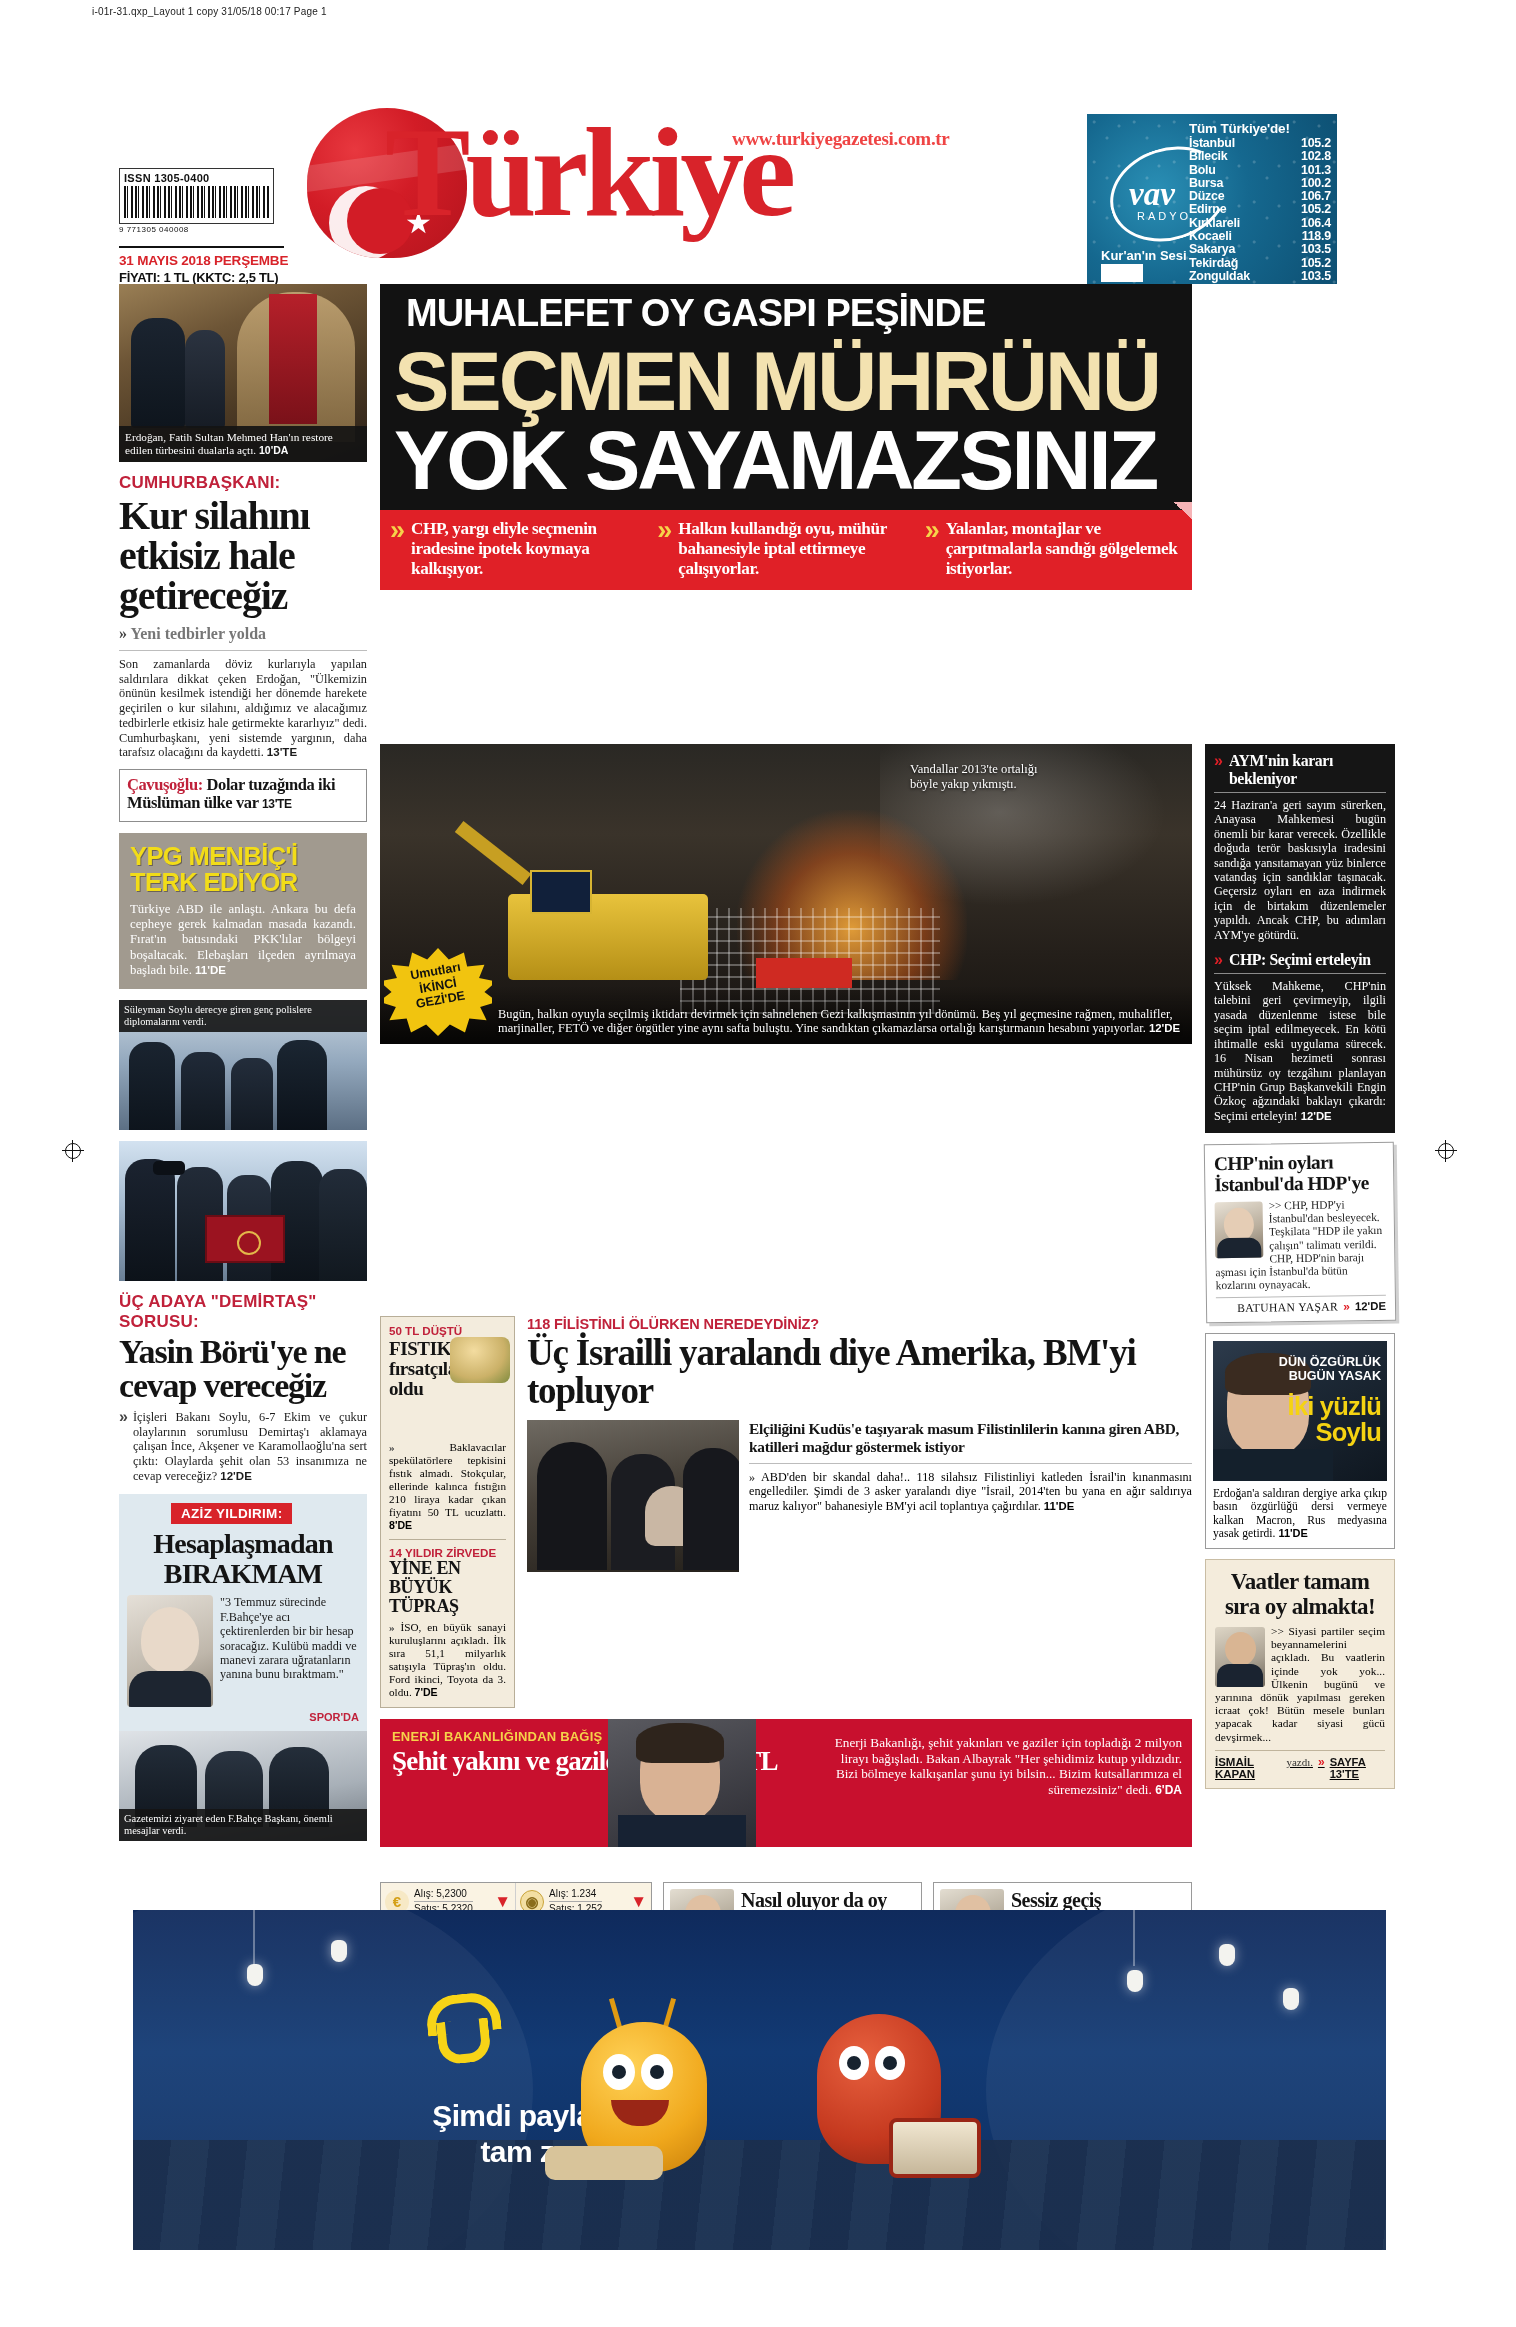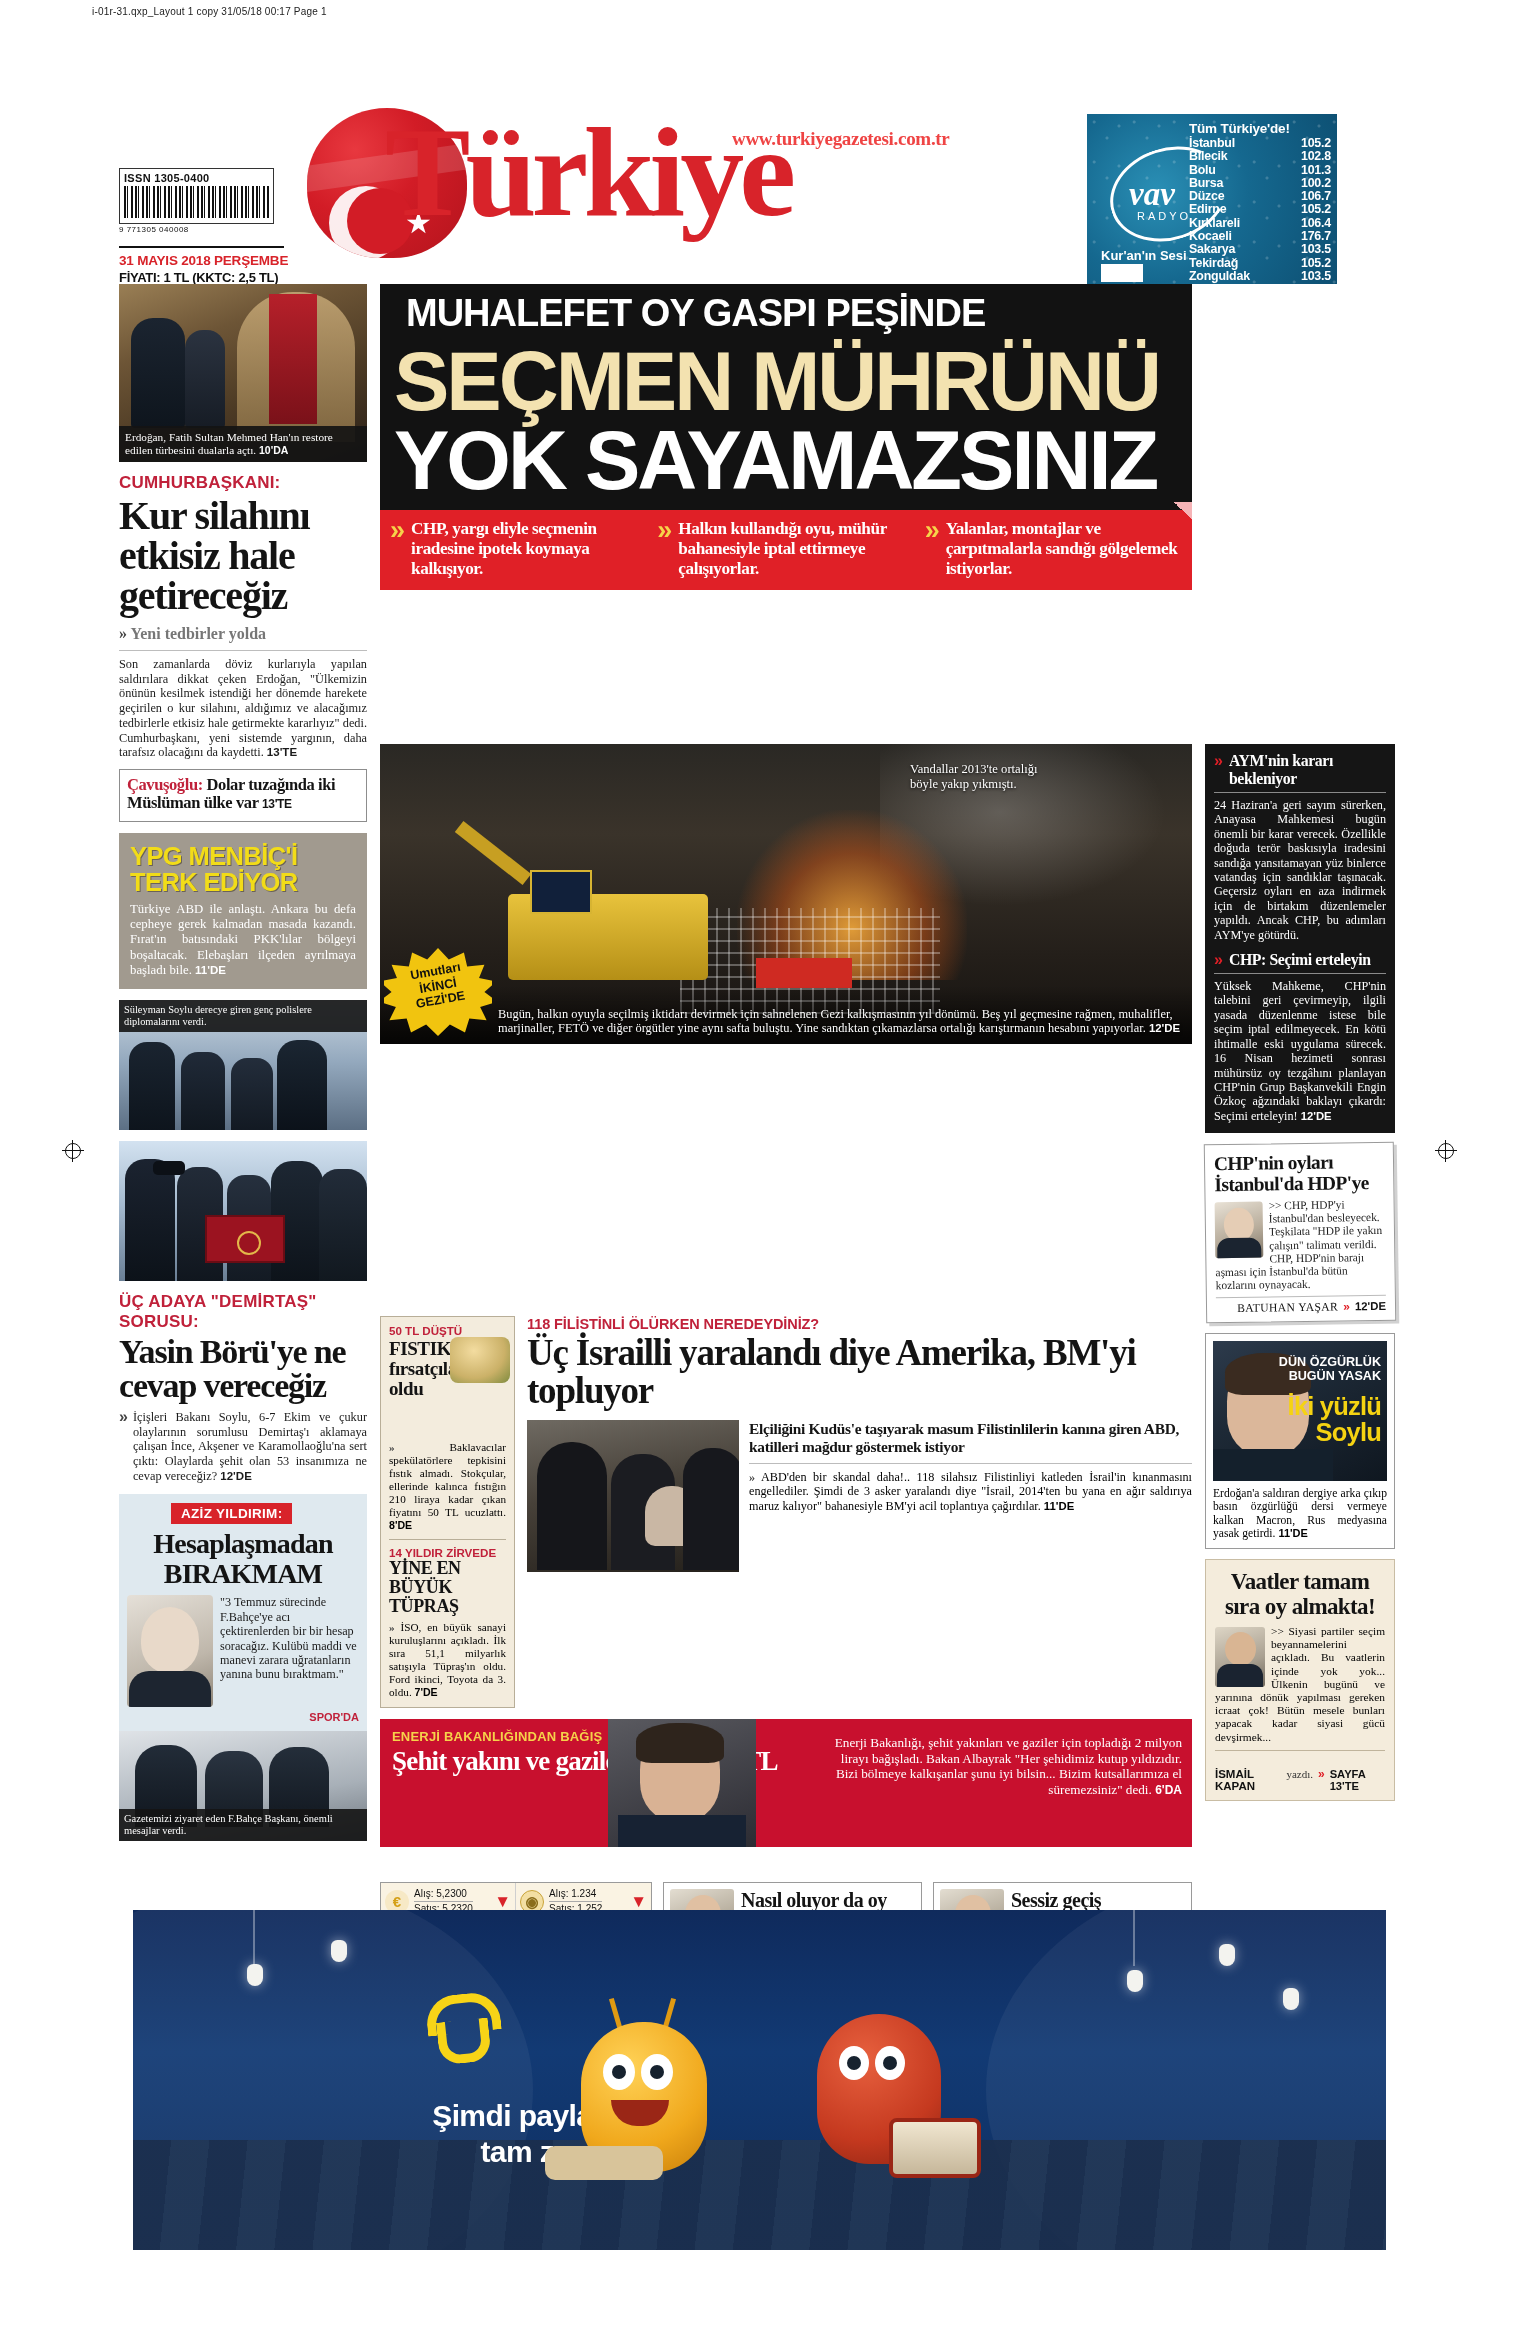--- a/index.html
+++ b/index.html
@@ -257,21 +257,21 @@
   .boxwire p.mac{font-family:"Liberation Serif",serif;font-size:11.6px;line-height:13.6px;margin-top:6px;text-align:justify;}
   .boxwire p.mac b{font-family:"Liberation Sans",sans-serif;font-size:11px;}
 
   .vaat{ background:#f4ecdc; border:1px solid #c9bda4; margin-top:10px; padding:9px 9px 8px;}
   .vaat h4{font-family:"Liberation Serif",serif;font-size:23px;line-height:25px;text-align:center;color:#141414;letter-spacing:-.6px;}
   .vaat p{font-family:"Liberation Serif",serif;font-size:11.4px;line-height:13.2px;margin-top:6px;text-align:justify;}
   .vaat .mug2{float:left;width:50px;height:60px;margin:2px 6px 0 0;border-radius:3px;overflow:hidden;position:relative;
      background:linear-gradient(160deg,#ded6c6,#a9a091 60%,#6f675b);}
   .vaat .mug2 .hd{position:absolute;left:10px;top:5px;width:31px;height:34px;border-radius:50%;background:#d9b593;}
   .vaat .mug2 .bd{position:absolute;left:2px;top:37px;width:46px;height:24px;background:#1a2330;border-radius:12px 12px 0 0;}
-  .vaat .byl{display:flex;justify-content:flex-end;gap:5px;align-items:baseline;border-top:1px solid #c0b49c;margin-top:6px;padding-top:16px;}
+  .vaat .byl{display:flex;justify-content:flex-end;gap:5px;align-items:baseline;border-top:1px solid #c0b49c;margin-top:6px;padding-top:4px;text-decoration:underline;}
   .vaat .byl .n{font-family:"Liberation Sans",sans-serif;font-weight:700;font-size:11.5px;color:#111;}
   .vaat .byl .w{font-family:"Liberation Serif",serif;font-size:11px;color:#333;}
   .vaat .byl .c{color:#e02027;font-family:"Liberation Sans",sans-serif;font-weight:700;font-size:12px;}
   .vaat .byl .pg{font-family:"Liberation Sans",sans-serif;font-weight:700;font-size:11.2px;color:#111;}
 
   
   .mid{ position:absolute; left:288px; top:1290px; width:812px;}
   .mid .toprow{ display:flex; gap:12px;}
   .fistik{ width:135px; flex:0 0 135px; background:#f3ecdd; border:1px solid #b8ae98; padding:7px 8px 8px; position:relative;}
   .fistik .tag{font-family:"Liberation Sans",sans-serif;font-weight:700;font-size:11.6px;color:#c0213a;}
@@ -458,21 +458,21 @@
           <div class="row">
               <span>Edirne</span>
               <span class="v">105.2</span>
             </div>
           <div class="row">
               <span>Kırklareli</span>
               <span class="v">106.4</span>
             </div>
           <div class="row">
               <span>Kocaeli</span>
-              <span class="v">176.7</span>
+              <span class="v">118.9</span>
             </div>
           <div class="row">
               <span>Sakarya</span>
               <span class="v">103.5</span>
             </div>
           <div class="row">
               <span>Tekirdağ</span>
               <span class="v">105.2</span>
             </div>
           <div class="row">

